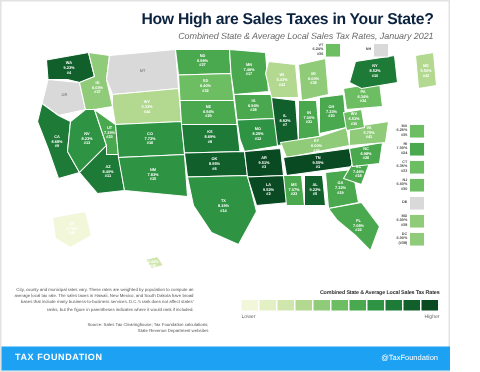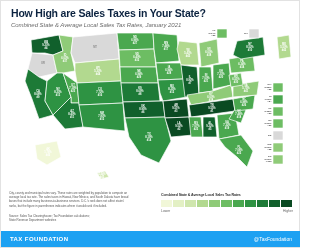--- a/index.html
+++ b/index.html
@@ -7,20 +7,21 @@
     width:300px;height:248px;overflow:hidden;
     background:#ffffff;
     font-family:"Liberation Sans", sans-serif;
     -webkit-font-smoothing:antialiased;
   }
   .card{
     position:relative;width:300px;height:248px;
     background:#ffffff;
     box-sizing:border-box;
     border:1px solid #e2e2e2;
+    text-align:right;
   }
   .header{padding:6px 10px 0 10px;}
   .title{
     font-size:10.5px;font-weight:bold;color:#0c2340;
     letter-spacing:-0.2px;line-height:1.15;margin:0;
   }
   .subtitle{
     font-size:6px;color:#6b6b6b;font-style:italic;
     margin:3px 0 0 0;letter-spacing:-0.05px;
   }

